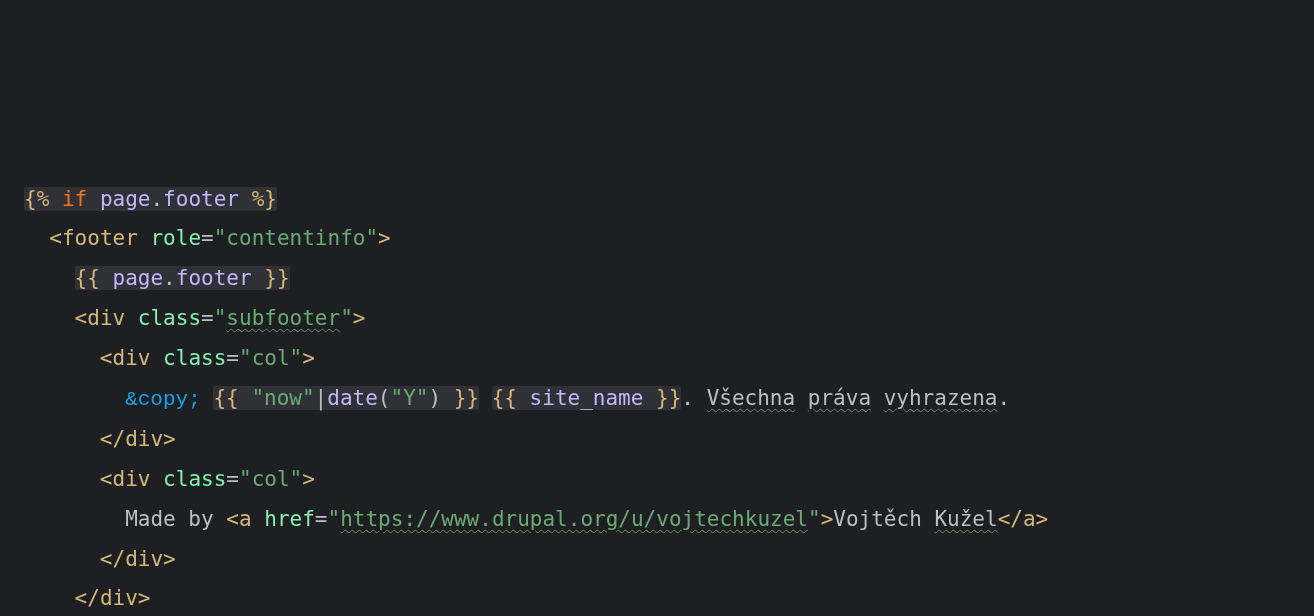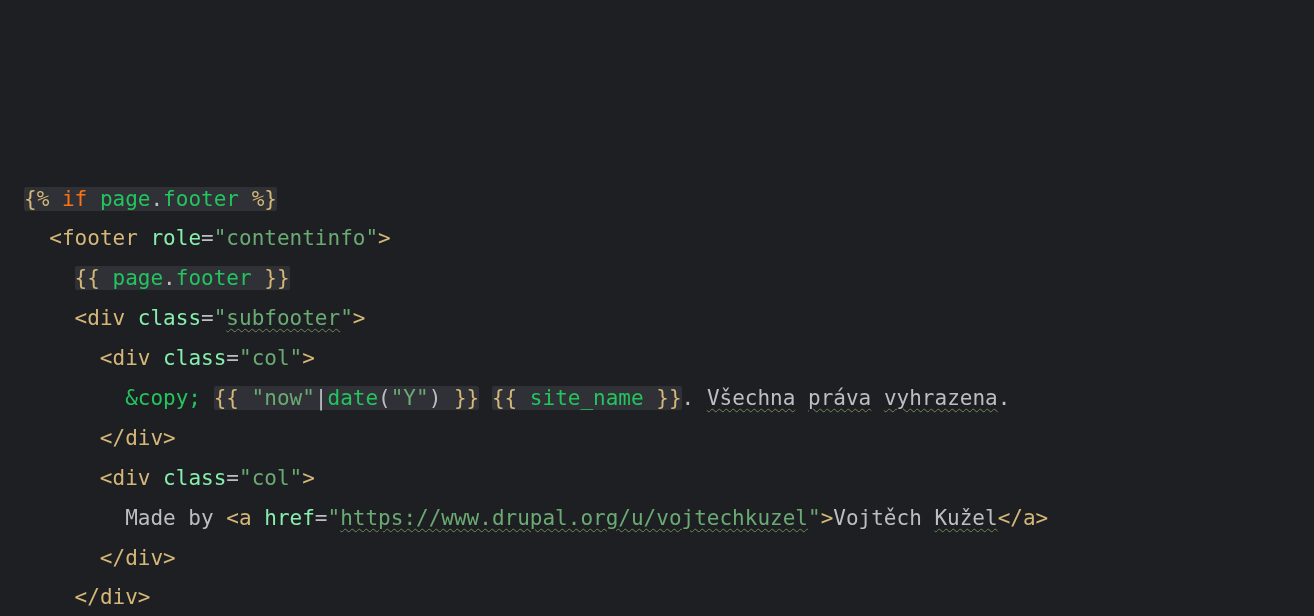--- a/index.html
+++ b/index.html
@@ -13,27 +13,27 @@
     width: 1314px;
     height: 616px;
     overflow: hidden;
     white-space: pre;
   }
   .line { display: block; position: relative; }
   .hl { background: #2f3136; border-radius: 2px; }
   .twig-delim { color: #d5b778; }
   .twig-kw { color: #f97316; }
   .twig-str { color: #6aab73; }
-  .var { color: #22c55e; }
+  .var { color: #c4b5fd; }
   .tag-bracket { color: #d5b778; }
   .tag-name { color: #d5b778; }
   .attr-name { color: #86efac; }
   .attr-eq { color: #bcbec4; }
   .attr-val { color: #6aab73; }
-  .entity { color: #22c55e; }
+  .entity { color: #0ea5e9; font-family: Liberation Mono, monospace; }
   .text { color: #bcbec4; }
   .squiggle {
     text-decoration-line: underline;
     text-decoration-style: wavy;
     text-decoration-color: #6a8a5c;
     text-decoration-thickness: 1px;
     text-underline-offset: 3px;
   }
   .dot { color: #bcbec4; }
 </style>

